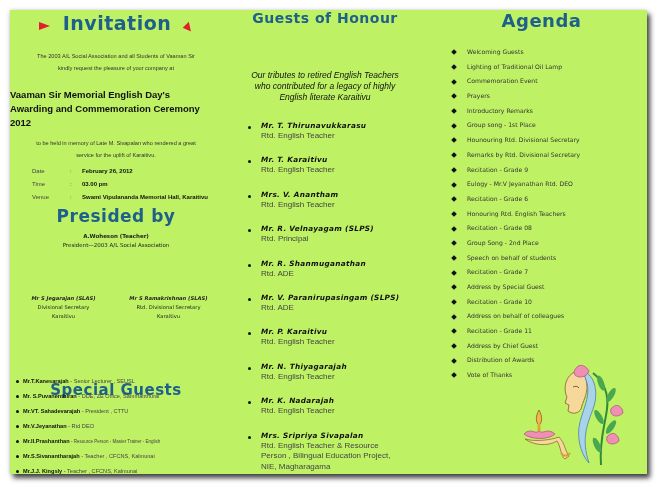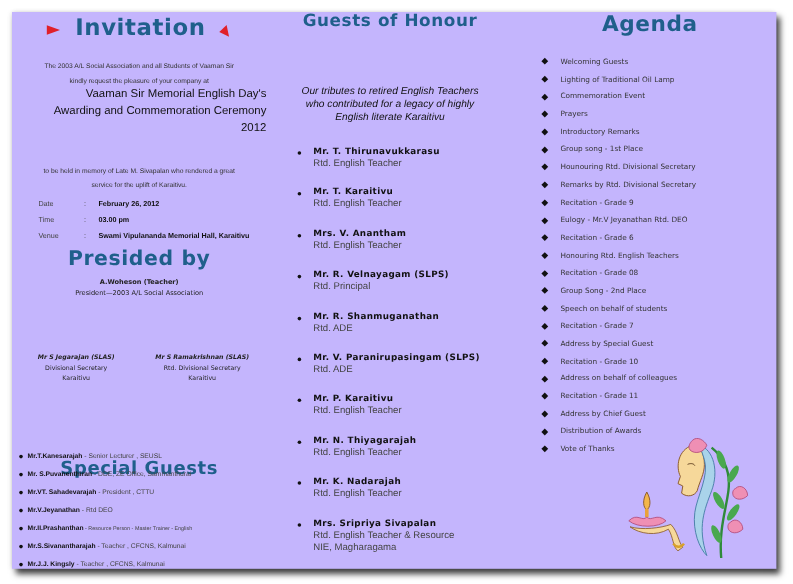--- a/index.html
+++ b/index.html
@@ -1,21 +1,21 @@
 <!DOCTYPE html>
 <html><head>
   <meta charset="utf-8">
   <style>
     * { box-sizing: border-box; margin: 0; padding: 0; }
     html, body { width: 661px; height: 487px; background: #ffffff; overflow: hidden; }
     body { position: relative; font-family: "Liberation Sans", sans-serif; color: #222; }
 
     .sheet {
       position: absolute; left: 10px; top: 10px; width: 637px; height: 464px;
-      background: #c4b5fd;
+      background: #bef264;
       box-shadow: 3px 4px 5px rgba(0,0,0,0.75), 0 -1px 3px rgba(0,0,0,0.08), -2px 0 4px rgba(0,0,0,0.06);
     }
 
     .col { position: absolute; top: 0; height: 100%; }
     .col-left { left: 0; width: 212px; }
     .col-mid { left: 208px; width: 214px; }
     .col-right { left: 426px; width: 211px; }
 
     .heading {
       font-family: "DejaVu Sans", sans-serif; font-weight: bold; color: #1f5f8b;
@@ -24,21 +24,21 @@
 
     
     .inv-title-row { position: absolute; top: 2px; left: 0; width: 100%; text-align: center; }
     .inv-title { font-size: 19px; display: inline-block; }
     .flag { display: inline-block; width: 0; height: 0; vertical-align: middle; margin: 0 8px; }
     .flag-left { border-top: 4px solid transparent; border-bottom: 4px solid transparent; border-left: 11px solid #e0202a; }
     .flag-right { border-left: 3px solid transparent; border-right: 6px solid transparent; border-bottom: 8px solid #e0202a; transform: rotate(25deg); }
 
     .small { font-size: 5.6px; text-align: center; color: #333; line-height: 12px; font-family: "Liberation Sans Narrow", "Liberation Sans", sans-serif; }
     .intro { position: absolute; top: 40px; left: 6px; width: 200px; }
-    .event-name { position: absolute; top: 62px; left: 0; width: 100%; text-align: right; font-weight: normal; font-size: 9.5px; line-height: 14px; color: #111; }
+    .event-name { position: absolute; top: 78px; left: 0; width: 100%; text-align: left; font-weight: bold; font-size: 9.5px; line-height: 14px; color: #111; }
     .memory { position: absolute; top: 127px; left: 6px; width: 200px; }
     .details { position: absolute; top: 155px; left: 22px; width: 190px; font-size: 6px; line-height: 13px; }
     .details .row { display: flex; }
     .details .k { width: 38px; color: #444; }
     .details .sep { width: 12px; color: #444; }
     .details .v { font-weight: bold; color: #111; }
 
     .presided { position: absolute; top: 196px; left: 0; width: 100%; font-size: 17px; }
     .president { position: absolute; top: 222px; left: 0; width: 100%; text-align: center; font-size: 5.5px; line-height: 9px; font-family: "DejaVu Sans", sans-serif; }
     .president .name { font-weight: bold; }
@@ -56,21 +56,21 @@
     .special-list .role { color: #444; }
     .special-list .role.tiny { font-size: 4.5px; }
 
     
     .honour { position: absolute; top: 0; left: 0; width: 100%; font-size: 14px; }
     .tribute { position: absolute; top: 60px; left: 0; width: 100%; text-align: center; font-style: italic; font-size: 8.5px; line-height: 11px; color: #111; }
     .honour-list { position: absolute; top: 111px; left: 30px; width: 180px; list-style: none; }
     .honour-list li { position: relative; height: 34.4px; padding-left: 13px; }
     .honour-list li.tall { height: 60px; }
     .honour-list .bullet { position: absolute; left: 0; top: 5px; width: 3px; height: 3px; border-radius: 50%; background: #111; }
-    .honour-list .name { font-family: "DejaVu Sans", sans-serif; font-weight: bold; font-size: 7.3px; color: #111; line-height: 10px; letter-spacing: 0.3px; }
+    .honour-list .name { font-family: "DejaVu Sans", sans-serif; font-weight: bold; font-style: italic; font-size: 7.3px; color: #111; line-height: 10px; letter-spacing: 0.3px; }
     .honour-list .title { font-size: 8px; color: #444; line-height: 10.5px; }
 
     
     .agenda-title { position: absolute; top: 0; left: 0; width: 100%; font-size: 18px; }
     .agenda-list { position: absolute; top: 36px; left: 14px; width: 195px; list-style: none; font-family: "DejaVu Sans", sans-serif; font-size: 6.1px; color: #333; }
     .agenda-list li { height: 14.7px; line-height: 12px; white-space: nowrap; }
     .agenda-list .bullet { display: inline-block; width: 4px; height: 4px; background: #111; transform: rotate(45deg); margin-right: 11px; vertical-align: middle; margin-left: 2px; }
 
     .illustration { position: absolute; left: 85px; top: 355px; width: 118px; height: 105px; }
   </style>
@@ -201,20 +201,21 @@
         </li>
       <li>
           <span class="bullet"></span>
           <div class="name">Mr.  K. Nadarajah</div>
           <div class="title">Rtd. English Teacher</div>
         </li>
       <li class="tall">
           <span class="bullet"></span>
           <div class="name">Mrs. Sripriya Sivapalan</div>
           <div class="title">Rtd. English Teacher &amp;  Resource</div>
+          <div class="title">Person , Bilingual Education Project,</div>
           <div class="title">NIE, Magharagama</div>
         </li>
     </ul>
   </div>
 
   <div class="col col-right">
     <div class="heading agenda-title">Agenda</div>
     <ul class="agenda-list" id="agenda-list">
         <li><span class="bullet"></span><span>Welcoming Guests</span></li>
         <li><span class="bullet"></span><span>Lighting of Traditional Oil Lamp</span></li>

